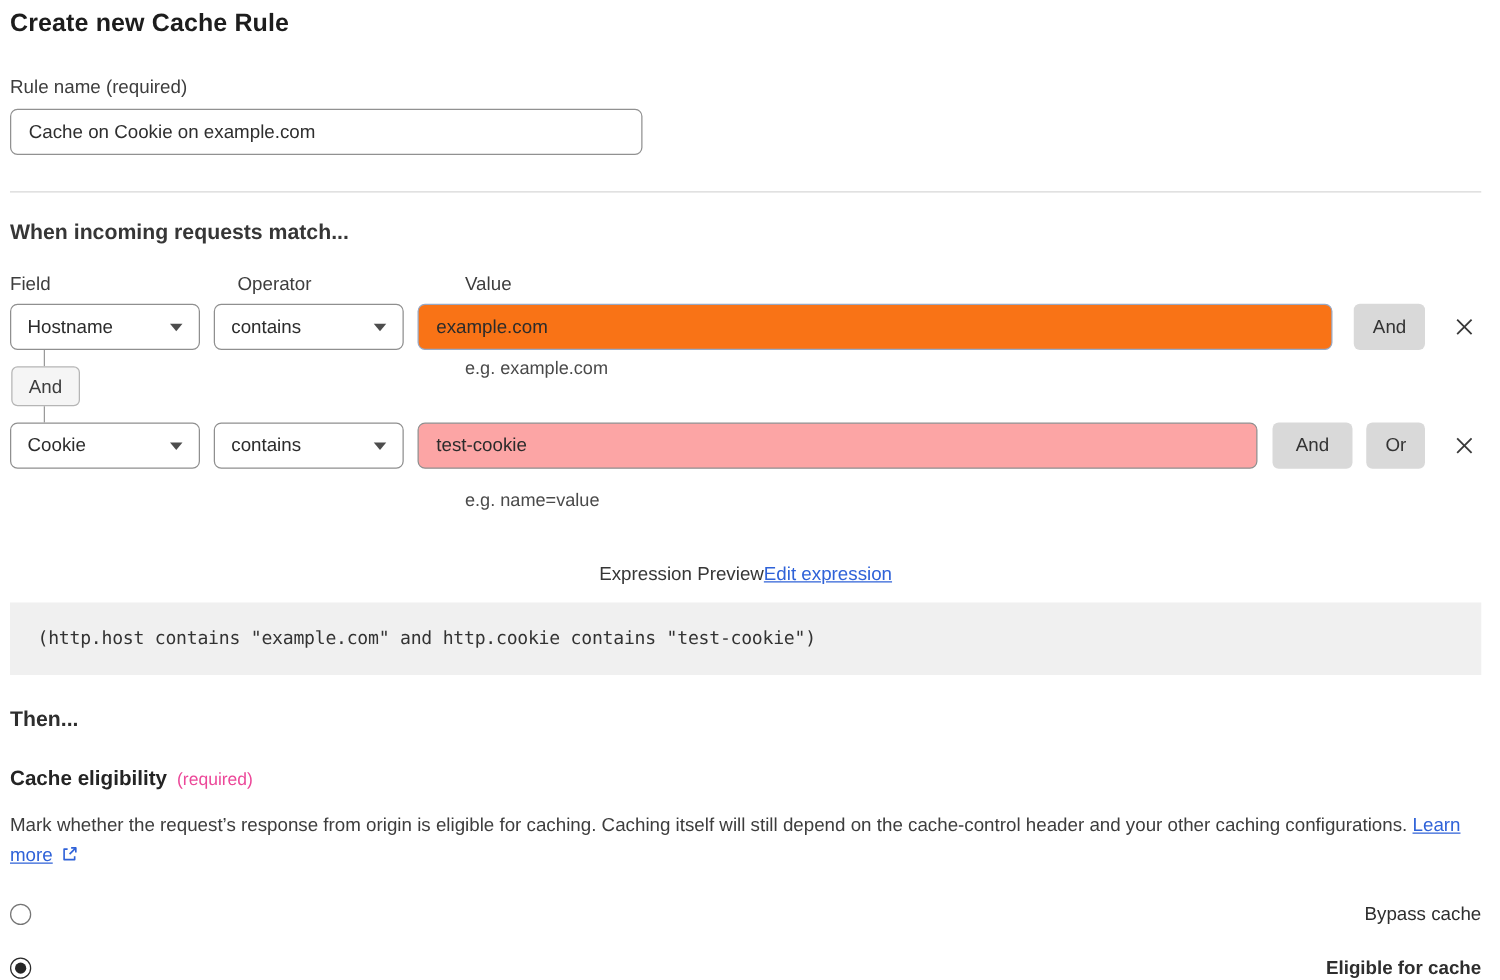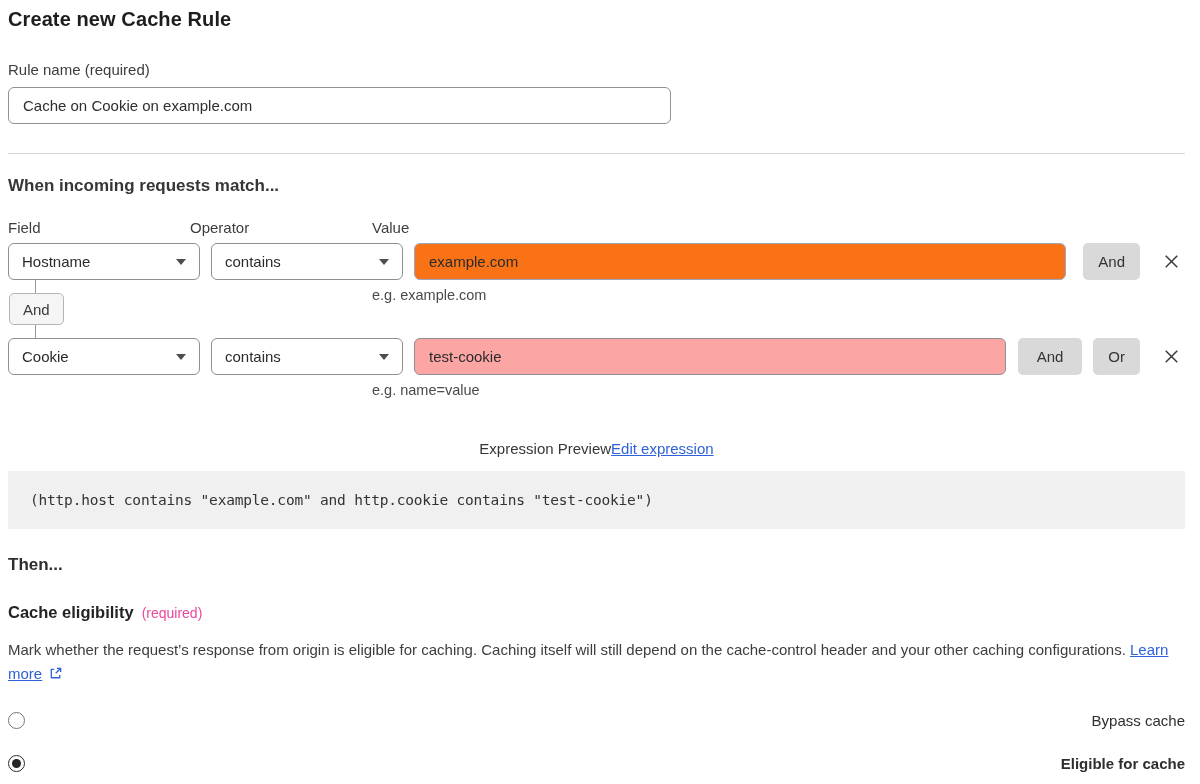--- a/index.html
+++ b/index.html
@@ -11,40 +11,40 @@
   }
   .container { padding: 8px 15px 0 8px; width: 1200px; }
 
   .page-title {
     font-size: 20px; font-weight: 700; color: #1d1d1d; letter-spacing: .1px;
   }
 
   
   .field-label { display: block; margin-top: 30px; font-size: 15px; color: #3d3d3d; }
   .rule-name-input {
-    display: block; margin-top: 9px; width: 663px; height: 37px;
+    display: block; margin-top: 9px; width: 506px; height: 37px;
     border: 1px solid #919191; border-radius: 6px; padding: 0 14px;
     font-size: 15px; color: #2e2e2e; font-family: "Liberation Sans", sans-serif;
     background: #fff; outline: none;
   }
   .helper { font-size: 14.5px; color: #4a4a4a; }
   .rule-name-helper { margin-top: 7px; }
 
   .divider { border: none; border-top: 1px solid #d8d8d8; margin-top: 29px; }
 
   .section-heading { margin-top: 22px; font-size: 17px; font-weight: 700; color: #363636; }
 
   
   .col-labels { display: flex; margin-top: 23px; font-size: 15px; color: #3d3d3d; }
   .col-labels .w-col { width: 171px; margin-right: 11px; }
 
   
   .condition-row { display: flex; align-items: center; margin-top: 7px; }
   .select-box {
-    width: 192px; height: 37px; flex: none; margin-right: 11px;
+    width: 152px; height: 37px; flex: none; margin-right: 11px;
     border: 1px solid #8f8f8f; border-radius: 6px; background: #fff;
     display: flex; align-items: center; justify-content: space-between;
     padding: 0 13px; font-size: 15px; color: #2b2b2b; cursor: pointer;
   }
   .caret {
     width: 0; height: 0; border-left: 5px solid transparent;
     border-right: 5px solid transparent; border-top: 6px solid #4d4d4d;
   }
   .value-input {
     flex: 1; height: 37px; border: 1px solid #8f8f8f; border-radius: 6px;
@@ -70,21 +70,21 @@
   .between-zone .helper-abs { position: absolute; left: 364px; top: 7px; }
   .connector-btn {
     position: absolute; left: 1px; top: 13px; height: 32px;
     background: #f5f5f5; border: 1px solid #b5b5b5; border-radius: 5px;
     font-size: 15px; color: #3d3d3d; padding: 0 13px; cursor: pointer;
     font-family: "Liberation Sans", sans-serif;
   }
   .vline { position: absolute; left: 27px; width: 1px; background: #9a9a9a; }
   .vline-top { top: 0; height: 13px; }
   .vline-bottom { top: 45px; height: 13px; }
-  .row2-helper { margin-left: 364px; margin-top: 7px; }
+  .row2-helper { margin-left: 364px; margin-top: 18px; }
 
   
   .expr-header {
     display: flex; justify-content: center; align-items: baseline;
     margin-top: 42px;
   }
   .expr-label { font-size: 15px; color: #363636; }
   .edit-link { font-size: 15px; color: #2f62d8; text-decoration: underline; cursor: pointer; }
   .code-block {
     margin-top: 14px; background: #f0f0f0; padding: 21px 22px;

